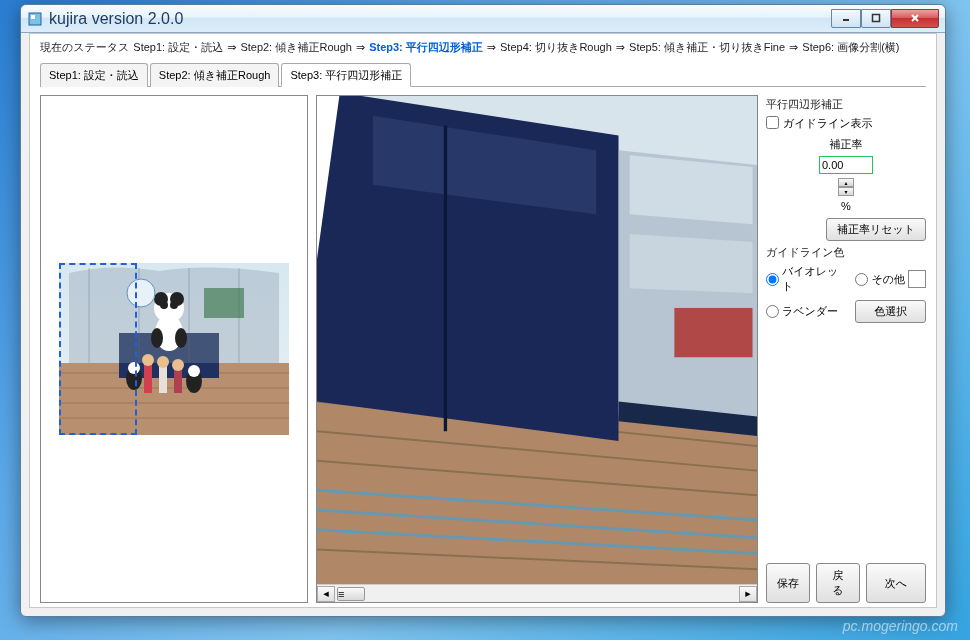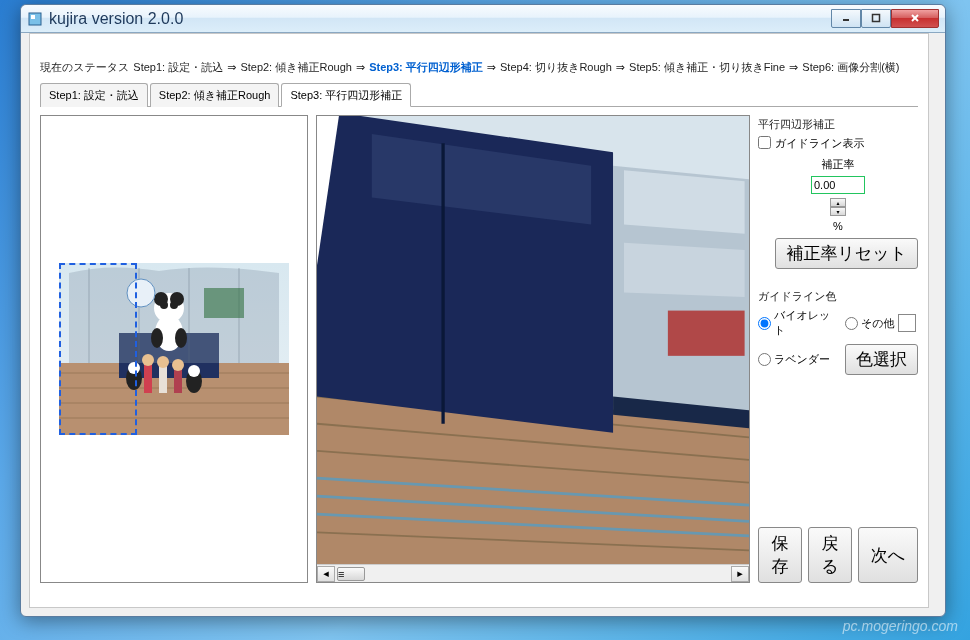--- a/index.html
+++ b/index.html
@@ -6,47 +6,47 @@
 body { width: 970px; height: 640px; background: linear-gradient(135deg, #2a7dd1 0%, #5ba8e8 30%, #7fc4f0 60%, #34a3e0 100%); position: relative; overflow: hidden; }
 .window { position: absolute; top: 4px; left: 20px; width: 926px; height: 613px; background: #f0f0f0; border: 1px solid #5a7ca0; border-radius: 6px; box-shadow: 0 4px 20px rgba(0,0,0,0.4); display: flex; flex-direction: column; }
 .titlebar { height: 28px; background: linear-gradient(to bottom, #f8fbfe 0%, #e8f3fc 45%, #d2e6f6 50%, #dceefa 100%); border-radius: 6px 6px 0 0; display: flex; align-items: center; padding: 0 6px; border-bottom: 1px solid #8aa8c2; }
 .titlebar-icon { width: 16px; height: 16px; margin-right: 6px; }
 .titlebar-title { flex: 1; color: #1e395b; font-size: 16px; }
 .window-buttons { display: flex; gap: 0; }
 .win-btn { width: 30px; height: 19px; border: 1px solid #6287a8; background: linear-gradient(to bottom, #f4f9fd, #cfe3f3); display: flex; align-items: center; justify-content: center; cursor: pointer; border-radius: 0 0 2px 2px; margin-top: -1px; }
 .win-btn.min { border-radius: 0 0 0 2px; }
 .win-btn.close { width: 48px; background: linear-gradient(to bottom, #f0a0a0, #d66060 45%, #c83030 50%, #d05050 100%); border-color: #a03030; border-radius: 0 0 2px 0; }
 .win-btn.close svg { stroke: #fff; }
-.content { flex: 1; background: #fff; margin: 0 16px 8px 8px; border: 1px solid #c8c8c8; display: flex; flex-direction: column; padding: 24px 10px; }
+.content { flex: 1; background: #fff; margin: 0 8px 8px 8px; border: 1px solid #c8c8c8; display: flex; flex-direction: column; padding: 4px 10px; }
 .status-row { display: flex; align-items: center; gap: 4px; color: #222; padding: 2px 0 8px 0; flex-wrap: nowrap; font-size: 10.5px; }
 .status-step { white-space: nowrap; }
 .status-step.active { color: #0060d0; font-weight: bold; }
 .arrow { color: #222; }
 .tabs { display: flex; border-bottom: 1px solid #aaa; }
 .tab { padding: 4px 8px 3px 8px; border: 1px solid #aaa; border-bottom: none; background: #f4f4f4; margin-right: 2px; margin-bottom: -1px; border-radius: 3px 3px 0 0; cursor: pointer; font-size: 11px; }
 .tab.active { background: #fff; border-bottom: 1px solid #fff; }
 .main-area { flex: 1; display: flex; gap: 8px; padding-top: 8px; min-height: 0; }
 .left-pane { width: 268px; border: 1px solid #888; background: #fff; display: flex; align-items: center; justify-content: center; position: relative; }
 .thumb-img { width: 230px; height: 172px; position: relative; }
 .thumb-sel { position: absolute; top: 0; left: 0; width: 78px; height: 172px; border: 2px dashed #2060e0; }
 .center-pane { flex: 1; border: 1px solid #888; background: #fff; position: relative; overflow: hidden; min-width: 0; }
 .big-img { position: absolute; top: 0; left: 0; width: 100%; height: calc(100% - 18px); }
 .hscroll { position: absolute; bottom: 0; left: 0; right: 0; height: 18px; background: #f0f0f0; border-top: 1px solid #ccc; display: flex; align-items: center; }
 .hscroll-btn { width: 18px; height: 16px; background: linear-gradient(to bottom, #fafafa, #e0e0e0); border: 1px solid #aaa; display: flex; align-items: center; justify-content: center; }
 .hscroll-thumb { width: 28px; height: 14px; background: linear-gradient(to bottom, #fafafa, #d8d8d8); border: 1px solid #999; margin-left: 2px; border-radius: 2px; }
-.right-pane { width: 160px; display: flex; flex-direction: column; gap: 16px; }
+.right-pane { width: 160px; display: flex; flex-direction: column; gap: 0; }
 .panel-section { padding: 2px 0; }
 .panel-label { color: #222; margin-bottom: 4px; display: block; }
 .checkbox-row { display: flex; align-items: flex-start; gap: 4px; margin-bottom: 6px; }
 .checkbox-row input { width: 13px; height: 13px; }
 .input-row { display: flex; align-items: center; gap: 4px; margin-bottom: 6px; flex-direction: column; }
 .num-input { width: 54px; padding: 2px; border: 1px solid #22c55e; text-align: left; background: #fff; }
 .spinner { width: 16px; display: flex; flex-direction: column; }
 .spinner-btn { height: 9px; background: linear-gradient(to bottom, #f8f8f8, #d8d8d8); border: 1px solid #999; font-size: 6px; display: flex; align-items: center; justify-content: center; }
-.btn { padding: 3px 10px; background: linear-gradient(to bottom, #fafafa, #e0e0e0); border: 1px solid #888; border-radius: 3px; cursor: pointer; font-size: 17px; }
+.btn { padding: 3px 10px; background: linear-gradient(to bottom, #fafafa, #e0e0e0); border: 1px solid #888; border-radius: 3px; cursor: pointer; font-size: 11px; }
 .radio-group { display: grid; grid-template-columns: auto auto; gap: 6px 8px; align-items: center; }
 .radio-row { display: flex; align-items: center; gap: 3px; }
 .color-swatch { width: 18px; height: 18px; border: 1px solid #888; background: #fff; }
 .bottom-buttons { display: flex; gap: 6px; justify-content: space-between; margin-top: auto; padding-top: 8px; }
 .bottom-buttons .btn { padding: 4px 10px; min-width: 44px; }
 .bottom-buttons .btn.primary { min-width: 60px; }
 .watermark { position: absolute; bottom: 6px; right: 12px; color: rgba(255,255,255,0.55); font-size: 14px; font-style: italic; }
 </style>
 </head>
 <body>

